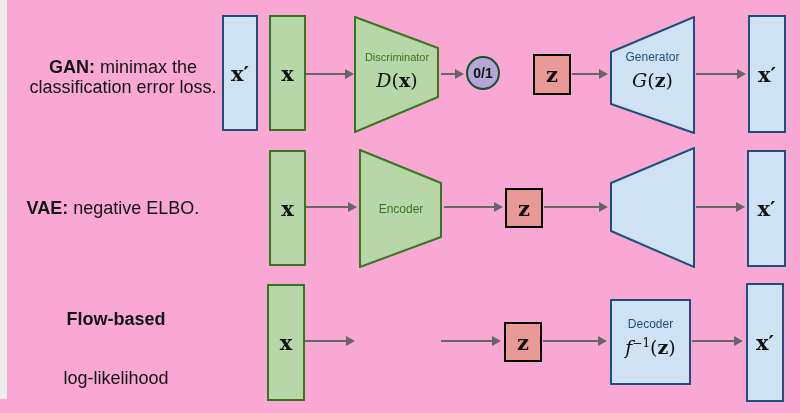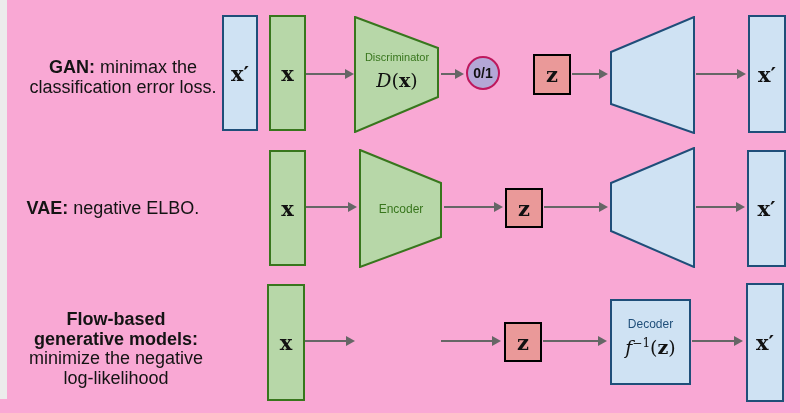--- a/index.html
+++ b/index.html
@@ -9,21 +9,21 @@
 
   .caption{position:absolute;text-align:center;font-size:18px;line-height:19.5px;color:#141414;}
   .caption b{font-weight:bold;}
 
   .rect,.sq{position:absolute;display:flex;align-items:center;justify-content:center;
             box-sizing:border-box;border:2px solid #000;}
   .green{background:#b7d7a8;border-color:#38761d;}
   .blue{background:#cfe2f3;border-color:#1f4e79;}
   .red{background:#ea9999;border-color:#000000;}
   .circle{position:absolute;width:34px;height:34px;border-radius:50%;background:#b4a7d6;
-          border:2px solid #be185d;box-sizing:border-box;display:flex;align-items:center;justify-content:center;}
+          border:2px solid #14532d;box-sizing:border-box;display:flex;align-items:center;justify-content:center;}
   .outtxt{font-size:14px;font-weight:bold;color:#111;}
 
   .vec{font-family:"DejaVu Serif",serif;font-weight:bold;color:#111;font-size:21px;line-height:1;}
 
   .shape{position:absolute;}
   .poly-green{fill:#b7d7a8;stroke:#38761d;stroke-width:2;}
   .poly-blue{fill:#cfe2f3;stroke:#1f4e79;stroke-width:2;}
 
   .nodelabel{position:absolute;display:flex;flex-direction:column;align-items:center;
              justify-content:center;gap:1px;}
@@ -78,20 +78,24 @@
 
   <div class="sq red" style="left:533px;top:54px;width:38px;height:41px">
     <span class="vec">z</span>
   </div>
 
   <div class="arrow" style="left:572px;top:73px;width:34px"></div>
 
   <svg class="shape" style="left:610px;top:16px" width="85" height="118">
     <polygon class="poly-blue" points="1,36 84,1 84,117 1,88"></polygon>
   </svg>
+  <div class="nodelabel" style="left:610px;top:16px;width:85px;height:118px">
+    <div class="ntitle blue-t">Generator</div>
+    <div class="fx"><i>G</i><sub></sub><sup></sup><span>(</span><span class="arg">z</span><span>)</span></div>
+  </div>
 
   <div class="arrow" style="left:696px;top:73px;width:48px"></div>
 
   <div class="rect blue" style="left:748px;top:15px;width:38px;height:118px">
     <span class="vec">x′</span>
   </div>
 
   <div class="caption" style="left:5px;top:199px;width:216px">
     <b>VAE:</b><span> negative ELBO.</span>
   </div>
@@ -122,22 +126,22 @@
   </svg>
 
   <div class="arrow" style="left:696px;top:206px;width:47px"></div>
 
   <div class="rect blue" style="left:747px;top:150px;width:39px;height:117px">
     <span class="vec">x′</span>
   </div>
 
   <div class="caption" style="left:8px;top:310px;width:216px">
     <b>Flow-based</b><br>
-    <b>generative models:</b><br>
-    <span>minimize the negative</span><br>
+    <br>
+    <br>
     <span>log-likelihood</span>
   </div>
 
   <div class="rect green" style="left:267px;top:284px;width:38px;height:117px">
     <span class="vec">x</span>
   </div>
 
   <div class="arrow" style="left:305px;top:340px;width:48px"></div>
 
 

